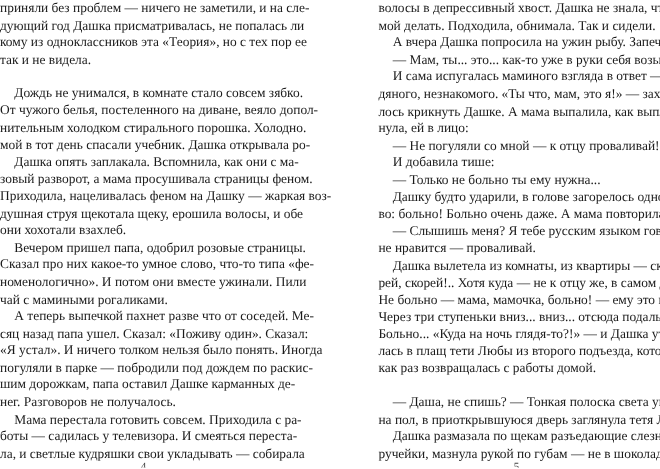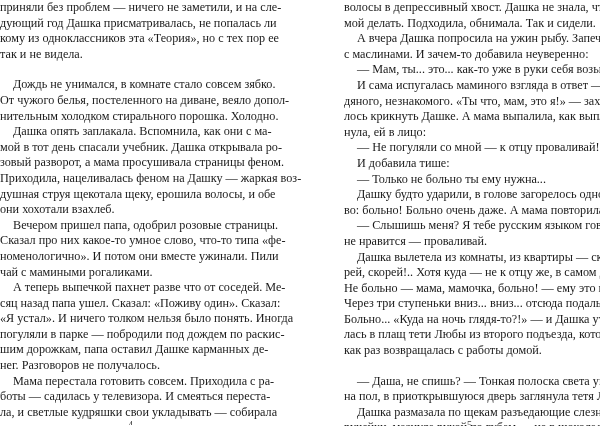--- a/index.html
+++ b/index.html
@@ -32,22 +32,22 @@
 <div class="spread">
   <div class="page page-left text" id="left">
       <span class="line">приняли без проблем — ничего не заметили, и на сле-</span>
       <span class="line">дующий год Дашка присматривалась, не попалась ли</span>
       <span class="line">кому из одноклассников эта «Теория», но с тех пор ее</span>
       <span class="line last">так и не видела.</span>
       <div class="gap"></div>
       <span class="line ind">Дождь не унимался, в комнате стало совсем зябко.</span>
       <span class="line">От чужого белья, постеленного на диване, веяло допол-</span>
       <span class="line last">нительным холодком стирального порошка. Холодно.</span>
+      <span class="line">мой в тот день спасали учебник. Дашка открывала ро-</span>
       <span class="line ind">Дашка опять заплакала. Вспомнила, как они с ма-</span>
-      <span class="line">мой в тот день спасали учебник. Дашка открывала ро-</span>
       <span class="line">зовый разворот, а мама просушивала страницы феном.</span>
       <span class="line">Приходила, нацеливалась феном на Дашку — жаркая воз-</span>
       <span class="line">душная струя щекотала щеку, ерошила волосы, и обе</span>
       <span class="line last">они хохотали взахлеб.</span>
       <span class="line ind">Вечером пришел папа, одобрил розовые страницы.</span>
       <span class="line">Сказал про них какое-то умное слово, что-то типа «фе-</span>
       <span class="line">номенологично». И потом они вместе ужинали. Пили</span>
       <span class="line last">чай с мамиными рогаликами.</span>
       <span class="line ind">А теперь выпечкой пахнет разве что от соседей. Ме-</span>
       <span class="line">сяц назад папа ушел. Сказал: «Поживу один». Сказал:</span>
@@ -56,21 +56,20 @@
       <span class="line">шим дорожкам, папа оставил Дашке карманных де-</span>
       <span class="line last">нег. Разговоров не получалось.</span>
       <span class="line ind">Мама перестала готовить совсем. Приходила с ра-</span>
       <span class="line">боты — садилась у телевизора. И смеяться переста-</span>
       <span class="line">ла, и светлые кудряшки свои укладывать — собирала</span>
     </div>
   <div class="page page-right text" id="right">
       <span class="line">волосы в депрессивный хвост. Дашка не знала, что с ма-</span>
       <span class="line last">мой делать. Подходила, обнимала. Так и сидели.</span>
       <span class="line ind">А вчера Дашка попросила на ужин рыбу. Запеченную</span>
-      <span class="line last">с маслинами. И зачем-то добавила неуверенно:</span>
       <span class="line ind last">— Мам, ты... это... как-то уже в руки себя возьми...</span>
       <span class="line ind">И сама испугалась маминого взгляда в ответ — ле-</span>
       <span class="line">дяного, незнакомого. «Ты что, мам, это я!» — захоте-</span>
       <span class="line">лось крикнуть Дашке. А мама выпалила, как выплю-</span>
       <span class="line last">нула, ей в лицо:</span>
       <span class="line ind last">— Не погуляли со мной — к отцу проваливай!</span>
       <span class="line ind last">И добавила тише:</span>
       <span class="line ind last">— Только не больно ты ему нужна...</span>
       <span class="line ind">Дашку будто ударили, в голове загорелось одно сло-</span>
       <span class="line last">во: больно! Больно очень даже. А мама повторила:</span>

